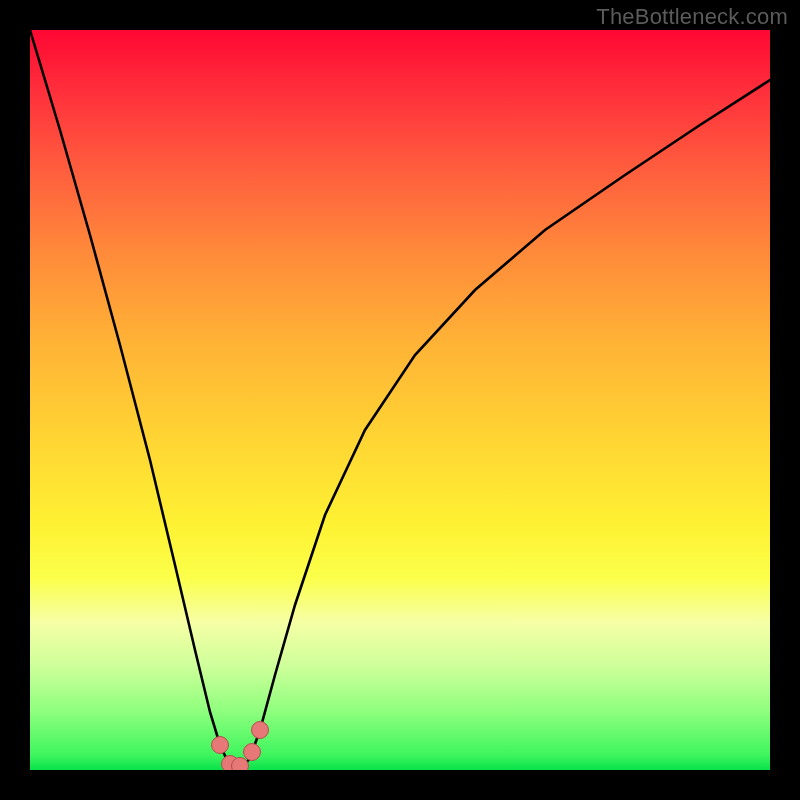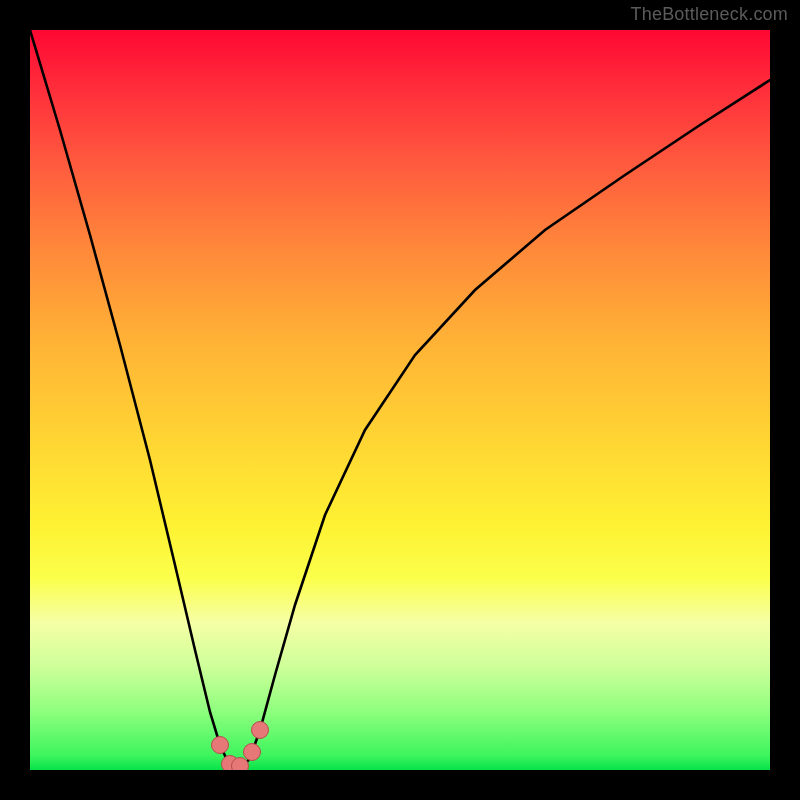--- a/index.html
+++ b/index.html
@@ -47,21 +47,21 @@
     left: 0;
     top: 0;
     width: 740px;
     height: 740px;
   }
   .watermark {
     position: absolute;
     top: 4px;
     right: 12px;
     color: #5b5b5b;
-    font-size: 18px;
+    font-size: 22px;
     font-weight: 500;
     letter-spacing: 0.2px;
     user-select: none;
   }
 </style>
 </head>
 <body>
 
 <div class="frame">
   <div class="plot">

